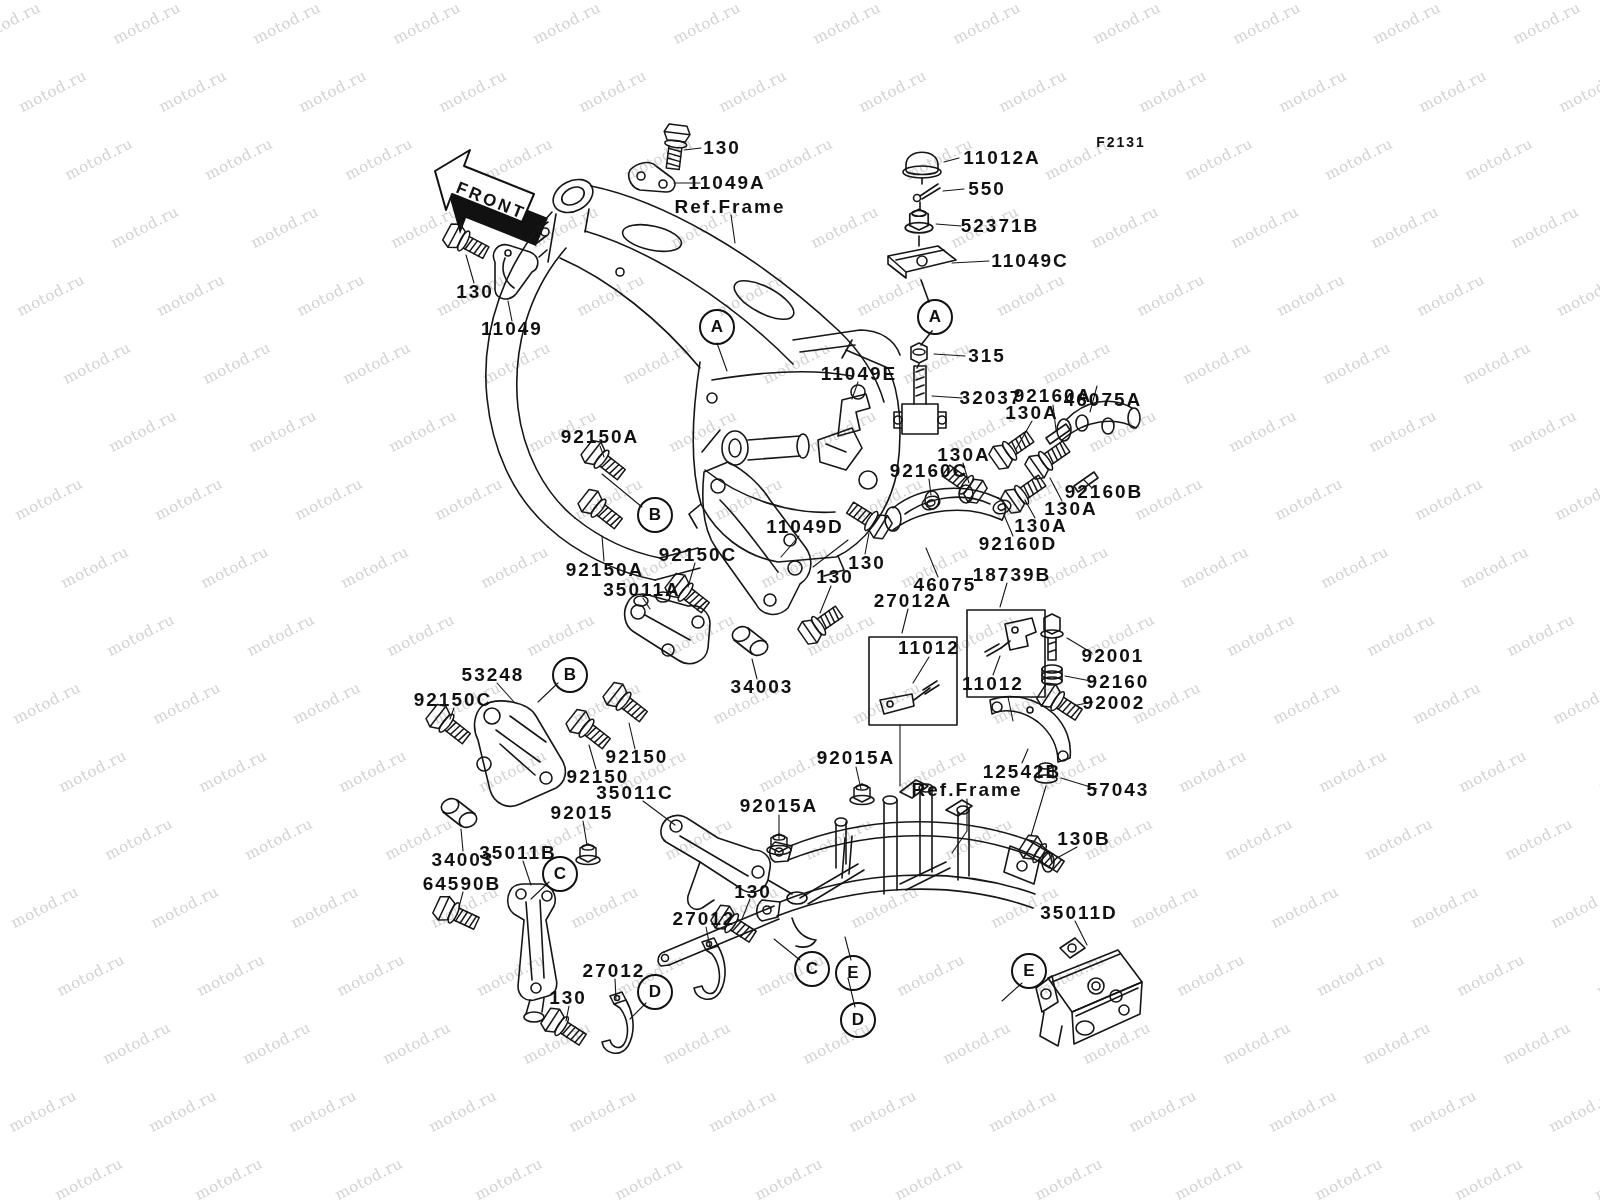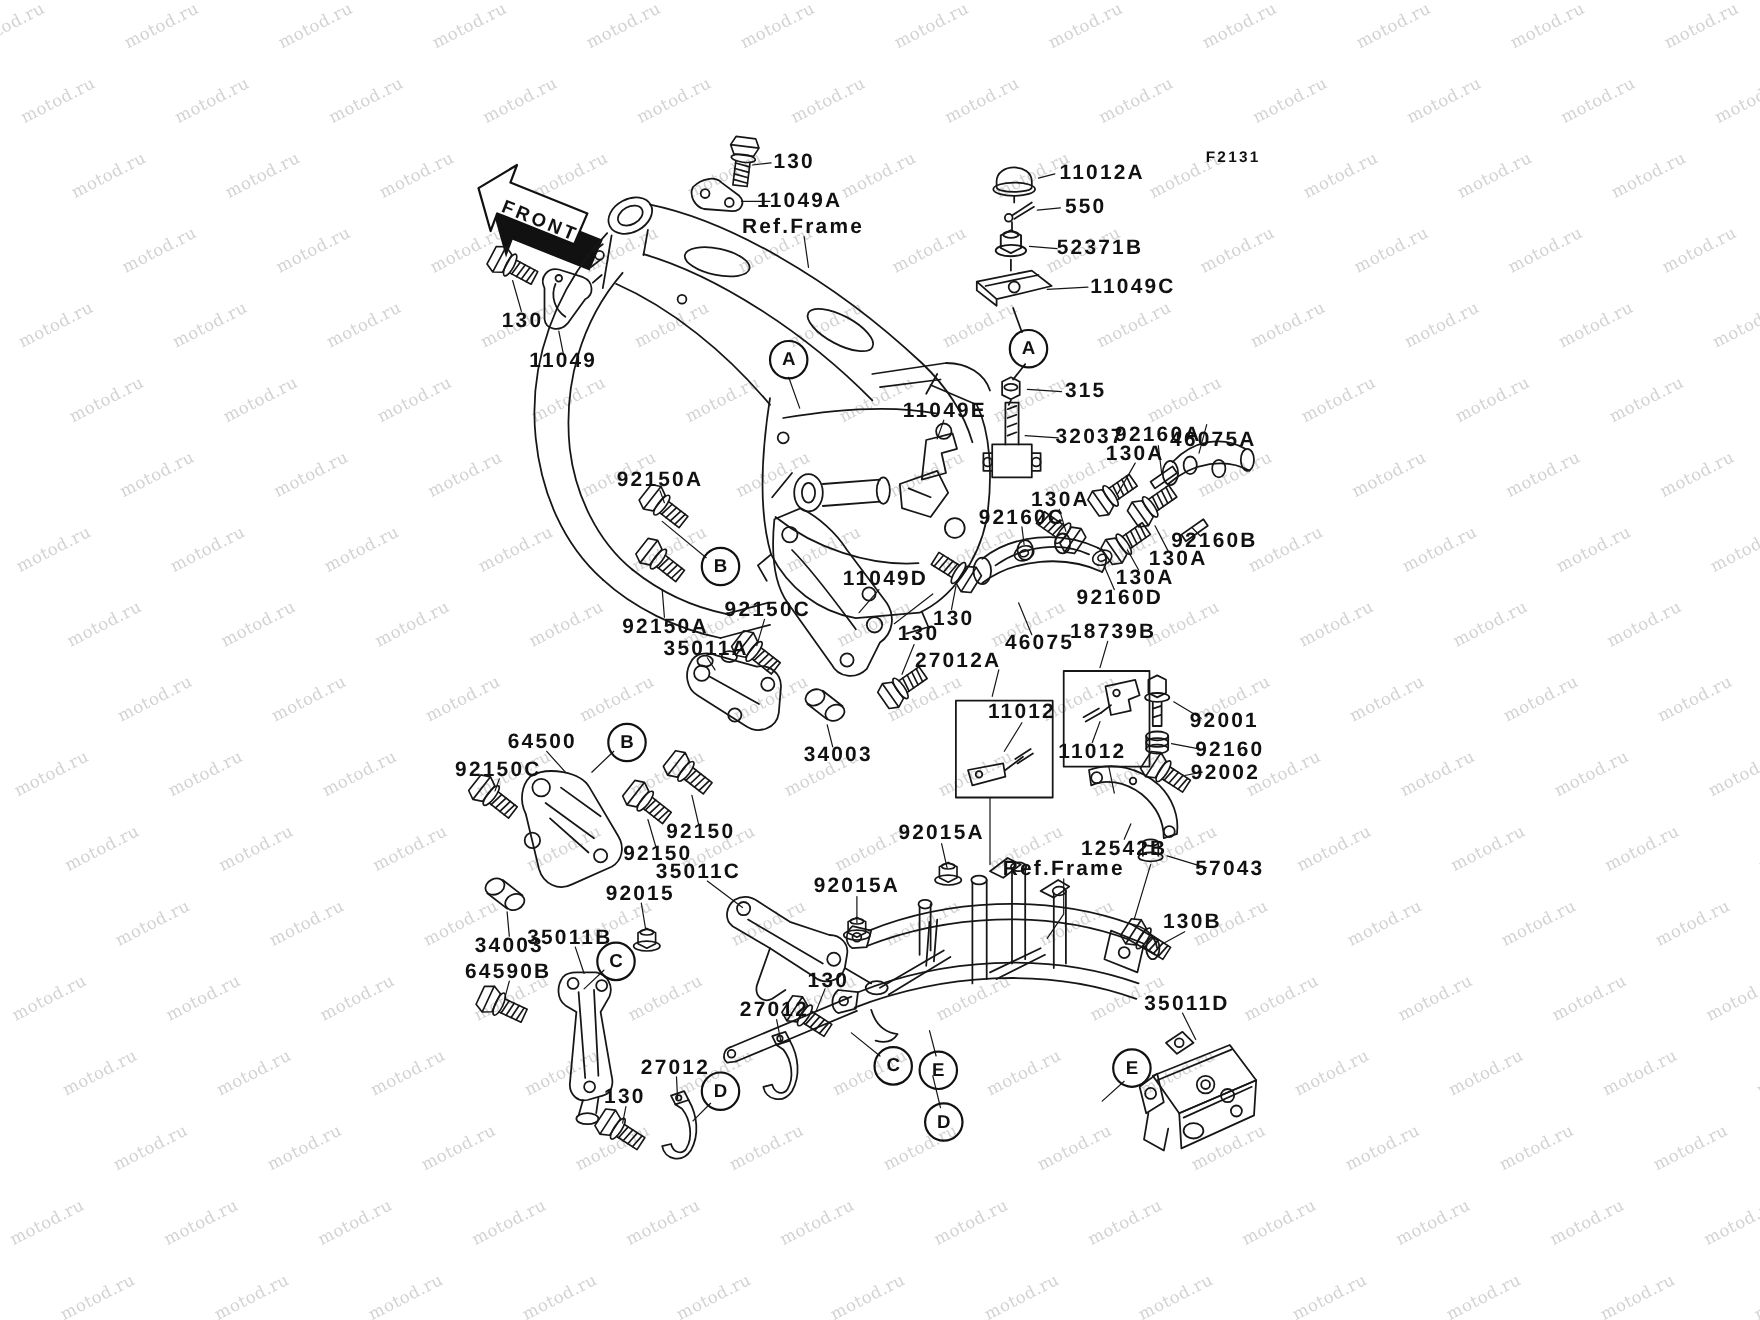--- a/index.html
+++ b/index.html
@@ -566,42 +566,42 @@
       <div class="plabel" style="left: 1103px; top: 400px;">46075A</div>
       <div class="plabel" style="left: 1032px; top: 413px;">130A</div>
       <div class="plabel" style="left: 964px; top: 455px;">130A</div>
       <div class="plabel" style="left: 929px; top: 471px;">92160C</div>
       <div class="plabel" style="left: 1104px; top: 492px;">92160B</div>
       <div class="plabel" style="left: 1071px; top: 509px;">130A</div>
       <div class="plabel" style="left: 1041px; top: 526px;">130A</div>
       <div class="plabel" style="left: 1018px; top: 544px;">92160D</div>
       <div class="plabel" style="left: 945px; top: 585px;">46075</div>
       <div class="plabel" style="left: 1012px; top: 575px;">18739B</div>
-      <div class="plabel" style="left: 871px; top: 601px;">27012A</div>
+      <div class="plabel" style="left: 913px; top: 601px;">27012A</div>
       <div class="plabel" style="left: 600px; top: 437px;">92150A</div>
       <div class="plabel" style="left: 605px; top: 570px;">92150A</div>
       <div class="plabel" style="left: 698px; top: 555px;">92150C</div>
       <div class="plabel" style="left: 805px; top: 527px;">11049D</div>
       <div class="plabel" style="left: 859px; top: 374px;">11049E</div>
       <div class="plabel" style="left: 867px; top: 563px;">130</div>
       <div class="plabel" style="left: 835px; top: 577px;">130</div>
       <div class="plabel" style="left: 642px; top: 590px;">35011A</div>
       <div class="plabel" style="left: 929px; top: 648px;">11012</div>
       <div class="plabel" style="left: 993px; top: 684px;">11012</div>
       <div class="plabel" style="left: 1113px; top: 656px;">92001</div>
       <div class="plabel" style="left: 1118px; top: 682px;">92160</div>
       <div class="plabel" style="left: 1114px; top: 703px;">92002</div>
       <div class="plabel" style="left: 1022px; top: 772px;">12542B</div>
       <div class="plabel" style="left: 1118px; top: 790px;">57043</div>
       <div class="plabel" style="left: 967px; top: 790px;">Ref.Frame</div>
       <div class="plabel" style="left: 856px; top: 758px;">92015A</div>
       <div class="plabel" style="left: 779px; top: 806px;">92015A</div>
       <div class="plabel" style="left: 1084px; top: 839px;">130B</div>
       <div class="plabel" style="left: 1079px; top: 913px;">35011D</div>
-      <div class="plabel" style="left: 493px; top: 675px;">64500</div>
+      <div class="plabel" style="left: 493px; top: 675px;">53248</div>
       <div class="plabel" style="left: 453px; top: 700px;">92150C</div>
       <div class="plabel" style="left: 762px; top: 687px;">34003</div>
       <div class="plabel" style="left: 463px; top: 860px;">34003</div>
       <div class="plabel" style="left: 637px; top: 757px;">92150</div>
       <div class="plabel" style="left: 598px; top: 777px;">92150</div>
       <div class="plabel" style="left: 635px; top: 793px;">35011C</div>
       <div class="plabel" style="left: 582px; top: 813px;">92015</div>
       <div class="plabel" style="left: 518px; top: 853px;">35011B</div>
       <div class="plabel" style="left: 462px; top: 884px;">64590B</div>
       <div class="plabel" style="left: 753px; top: 892px;">130</div>

